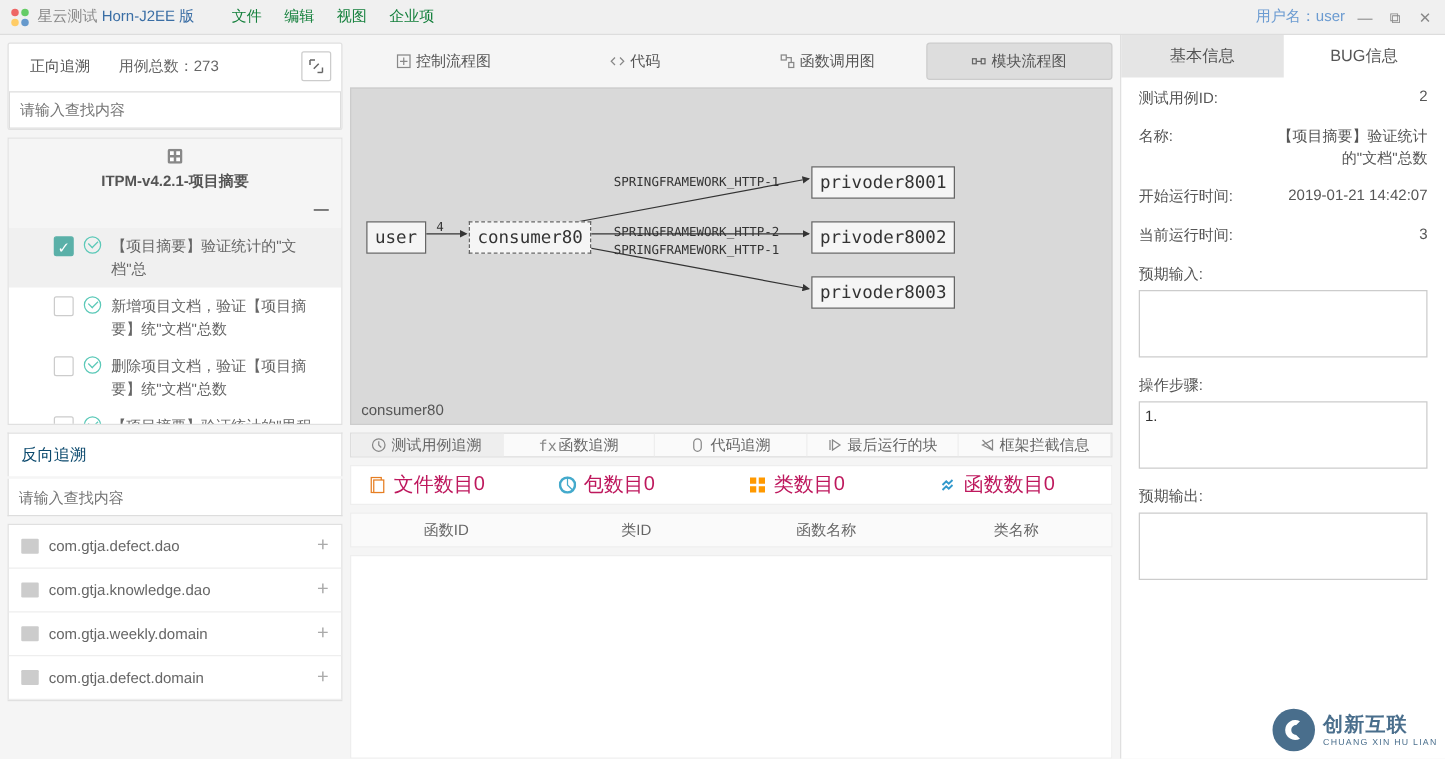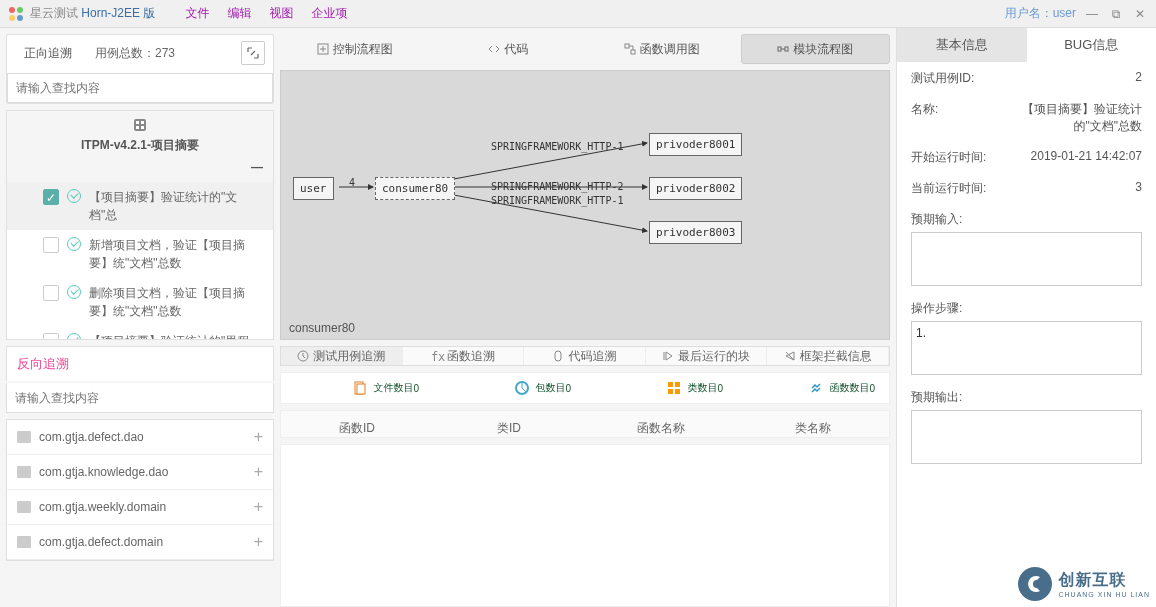--- a/index.html
+++ b/index.html
@@ -2,21 +2,21 @@
 <html><head>
 <meta charset="utf-8">
 <style>
 * { box-sizing: border-box; margin: 0; padding: 0; }
 body { font-family: "Microsoft YaHei", Arial, sans-serif; font-size: 12px; background: #f5f5f5; color: #333; width: 1156px; height: 607px; overflow: hidden; position: relative; }
 .titlebar { height: 28px; background: #f0f0f0; display: flex; align-items: center; padding: 0 8px; border-bottom: 1px solid #ddd; }
 .logo { width: 16px; height: 16px; margin-right: 6px; }
 .app-title { font-size: 12px; color: #888; margin-right: 30px; }
 .app-title b { color: #3a6ea5; font-weight: normal; }
 .menubar { display: flex; gap: 18px; }
-.menu-item { cursor: pointer; color: #a21caf; text-align: right; }
+.menu-item { cursor: pointer; color: #15803d; text-align: right; }
 .titlebar-right { margin-left: auto; display: flex; align-items: center; gap: 8px; }
 .user-label { color: #6b9bd1; }
 .win-btn { width: 16px; height: 16px; color: #888; cursor: pointer; display: flex; align-items: center; justify-content: center; }
 .main { display: flex; height: 579px; }
 .col-left { width: 280px; display: flex; flex-direction: column; gap: 6px; padding: 6px; }
 .panel { background: #fff; border: 1px solid #e0e0e0; border-radius: 2px; }
 .toolbar-row { display: flex; align-items: center; padding: 4px 8px; gap: 10px; height: 36px; }
 .btn-outline { border: 1px solid transparent; padding: 4px 8px; background: transparent; cursor: pointer; font-size: 12px; color: #555; }
 .count-label { color: #666; margin-left: 4px; }
 .icon-btn { width: 24px; height: 24px; border: 1px solid #ccc; border-radius: 2px; display: flex; align-items: center; justify-content: center; cursor: pointer; margin-left: auto; }
@@ -24,42 +24,42 @@
 .tree { background: #fff; border: 1px solid #e0e0e0; max-height: 230px; overflow: hidden; }
 .tree-header { background: #f5f5f5; padding: 8px 10px; display: flex; align-items: center; gap: 6px; font-weight: bold; color: #555; flex-direction: column; }
 .tree-header .minus { margin-left: auto; font-weight: bold; }
 .tree-item { padding: 6px 10px 6px 36px; display: flex; align-items: flex-start; gap: 8px; font-size: 12px; color: #666; line-height: 1.5; }
 .tree-item.active { background: #f0f0f0; }
 .chk { width: 16px; height: 16px; border: 1px solid #ccc; border-radius: 2px; flex-shrink: 0; margin-top: 1px; }
 .chk.checked { background: #5ab0a8; border-color: #5ab0a8; position: relative; }
 .chk.checked::after { content: "✓"; color: #fff; position: absolute; left: 2px; top: -1px; font-size: 12px; }
 .green-dot { width: 14px; height: 14px; border: 1.5px solid #5cc9b8; border-radius: 50%; flex-shrink: 0; margin-top: 1px; position: relative; }
 .green-dot::after { content:""; position:absolute; width:4px; height:6px; border-right:1.5px solid #5cc9b8; border-bottom:1.5px solid #5cc9b8; transform: rotate(45deg); left:3.5px; top:1px; }
-.section-title { padding: 8px 10px; font-size: 13px; color: #ec4899; background: #fff; border: 1px solid #e0e0e0; border-bottom: none; }
+.section-title { padding: 8px 10px; font-size: 13px; color: #0c4a6e; background: #fff; border: 1px solid #e0e0e0; border-bottom: none; }
 .list { background: #fff; border: 1px solid #e0e0e0; }
 .list-row { display: flex; align-items: center; padding: 8px 10px; border-bottom: 1px solid #eee; color: #666; }
 .list-row .plus { margin-left: auto; color: #aaa; font-size: 16px; }
 .list-icon { width: 14px; height: 12px; background: #ccc; margin-right: 8px; border-radius: 1px; }
 .col-mid { flex: 1; display: flex; flex-direction: column; padding: 6px 6px 0 0; gap: 6px; }
 .flow-tabs { display: flex; gap: 4px; height: 30px; }
 .flow-tab { flex: 1; display: flex; align-items: center; justify-content: center; gap: 4px; border: 1px solid transparent; cursor: pointer; color: #555; font-size: 12px; border-radius: 3px; }
 .flow-tab.active { background: #ddd; border-color: #ccc; }
 .diagram { flex: 1; background: #d9d9d9; border: 1px solid #ccc; position: relative; min-height: 270px; }
-.dbox { position: absolute; background: #f5f5f5; border: 1px solid #666; font-size: 11px; padding: 4px 6px; font-family: monospace; }
+.dbox { position: absolute; background: #f5f5f5; border: 1px solid #666; font-size: 14px; padding: 4px 6px; font-family: monospace; }
 .dbox.dashed { border-style: dashed; }
 .dlabel { position: absolute; font-size: 10px; font-family: monospace; color: #333; }
 .diagram-title { position: absolute; bottom: 4px; left: 8px; font-size: 12px; color: #555; }
 svg.arrows { position: absolute; top: 0; left: 0; width: 100%; height: 100%; pointer-events: none; }
 .lower-tabs { display: flex; height: 20px; border: 1px solid #ddd; background: #fafafa; }
 .lower-tab { flex: 1; display: flex; align-items: center; justify-content: center; gap: 4px; font-size: 12px; color: #666; cursor: pointer; border-right: 1px solid #eee; }
 .lower-tab.active { background: #eee; }
 .metrics { display: flex; height: 32px; align-items: center; background: #fff; border: 1px solid #eee; }
-.metric { flex: 1; display: flex; align-items: center; justify-content: flex-end; padding: 0 14px; font-size: 10px; color: #14532d; }
+.metric { flex: 1; display: flex; align-items: center; justify-content: flex-start; padding: 0 14px; font-size: 16px; color: #be185d; }
 .metric-icon { width: 14px; height: 14px; margin-right: 6px; }
-.table-head { display: flex; height: 28px; background: #fafafa; border: 1px solid #eee; align-items: flex-end; }
+.table-head { display: flex; height: 28px; background: #fafafa; border: 1px solid #eee; align-items: center; }
 .th { flex: 1; text-align: center; font-size: 12px; color: #666; }
 .col-right { width: 260px; background: #fff; border-left: 1px solid #e0e0e0; display: flex; flex-direction: column; }
 .right-tabs { display: flex; height: 34px; }
 .rtab { flex: 1; display: flex; align-items: center; justify-content: center; font-size: 13px; color: #555; cursor: pointer; }
 .rtab.active { background: #e5e5e5; }
 .info-body { padding: 8px 14px; display: flex; flex-direction: column; gap: 14px; overflow: auto; justify-content: space-between; }
 .info-row { display: flex; justify-content: space-between; font-size: 12px; color: #555; align-items: flex-start; }
 .info-row .val { text-align: right; max-width: 140px; }
 .info-label { font-size: 12px; color: #555; }
 .textarea { border: 1px solid #ccc; min-height: 54px; width: 100%; font-size: 12px; padding: 4px; }

